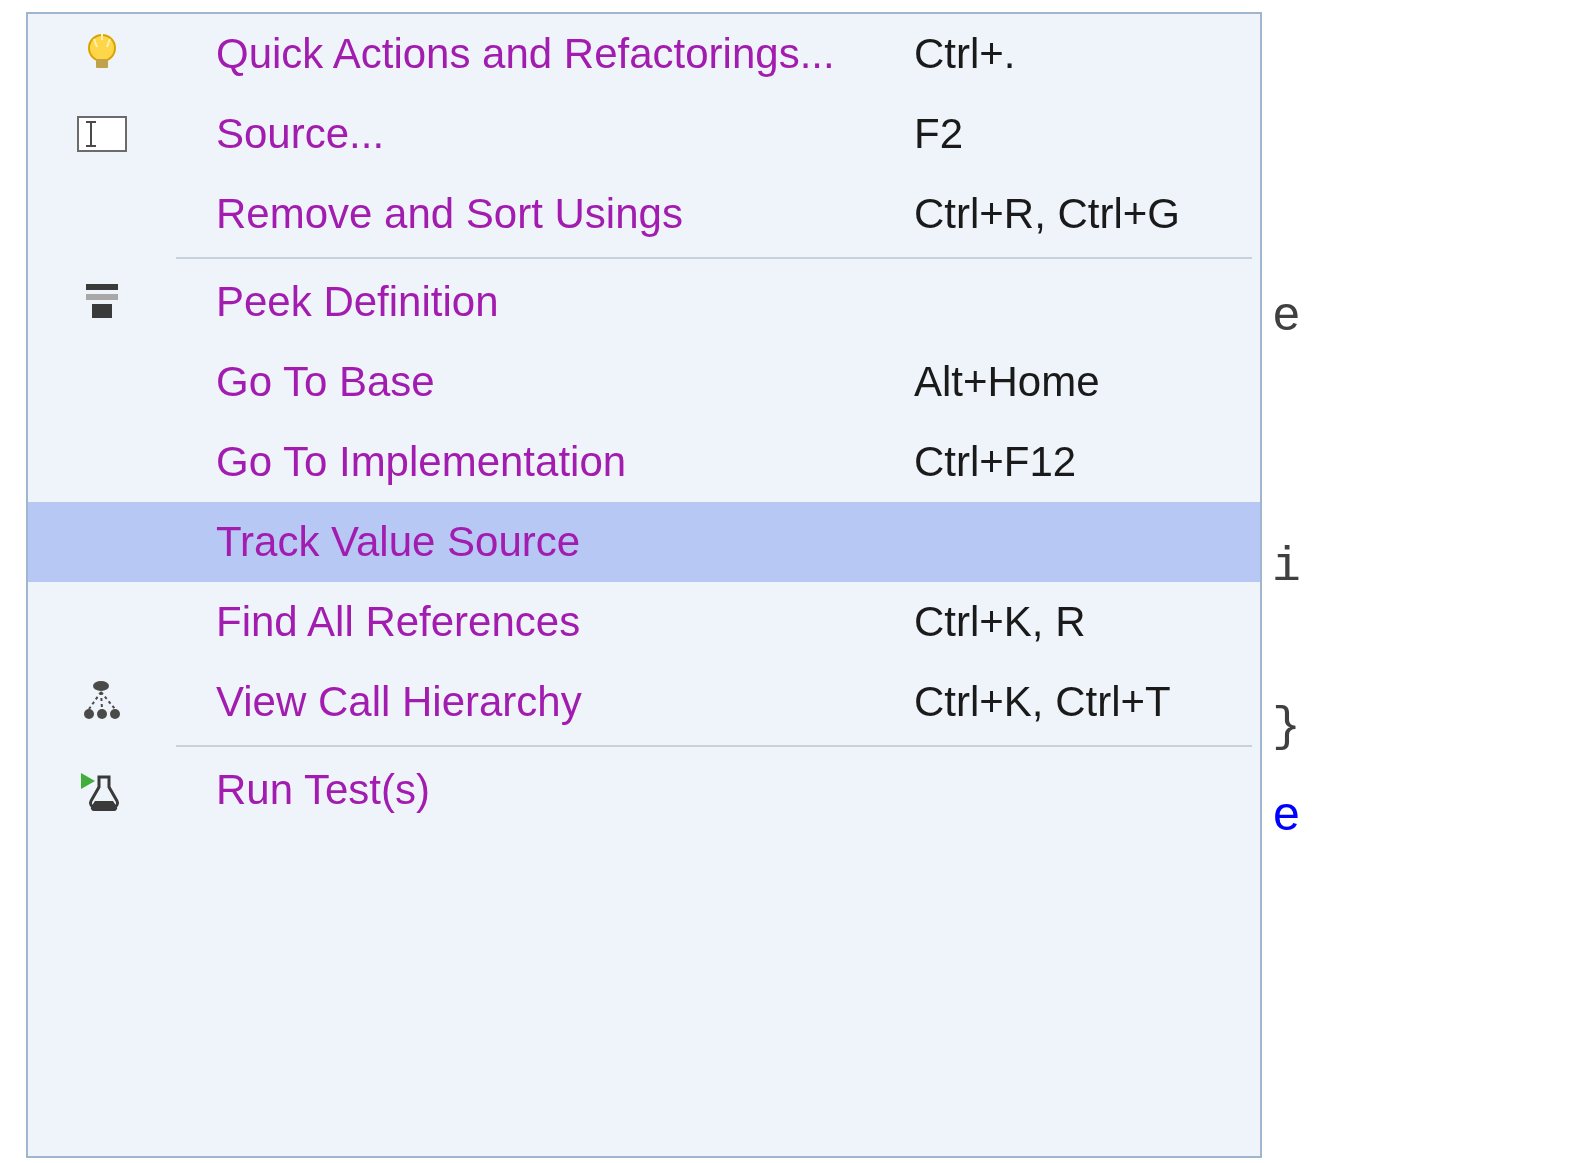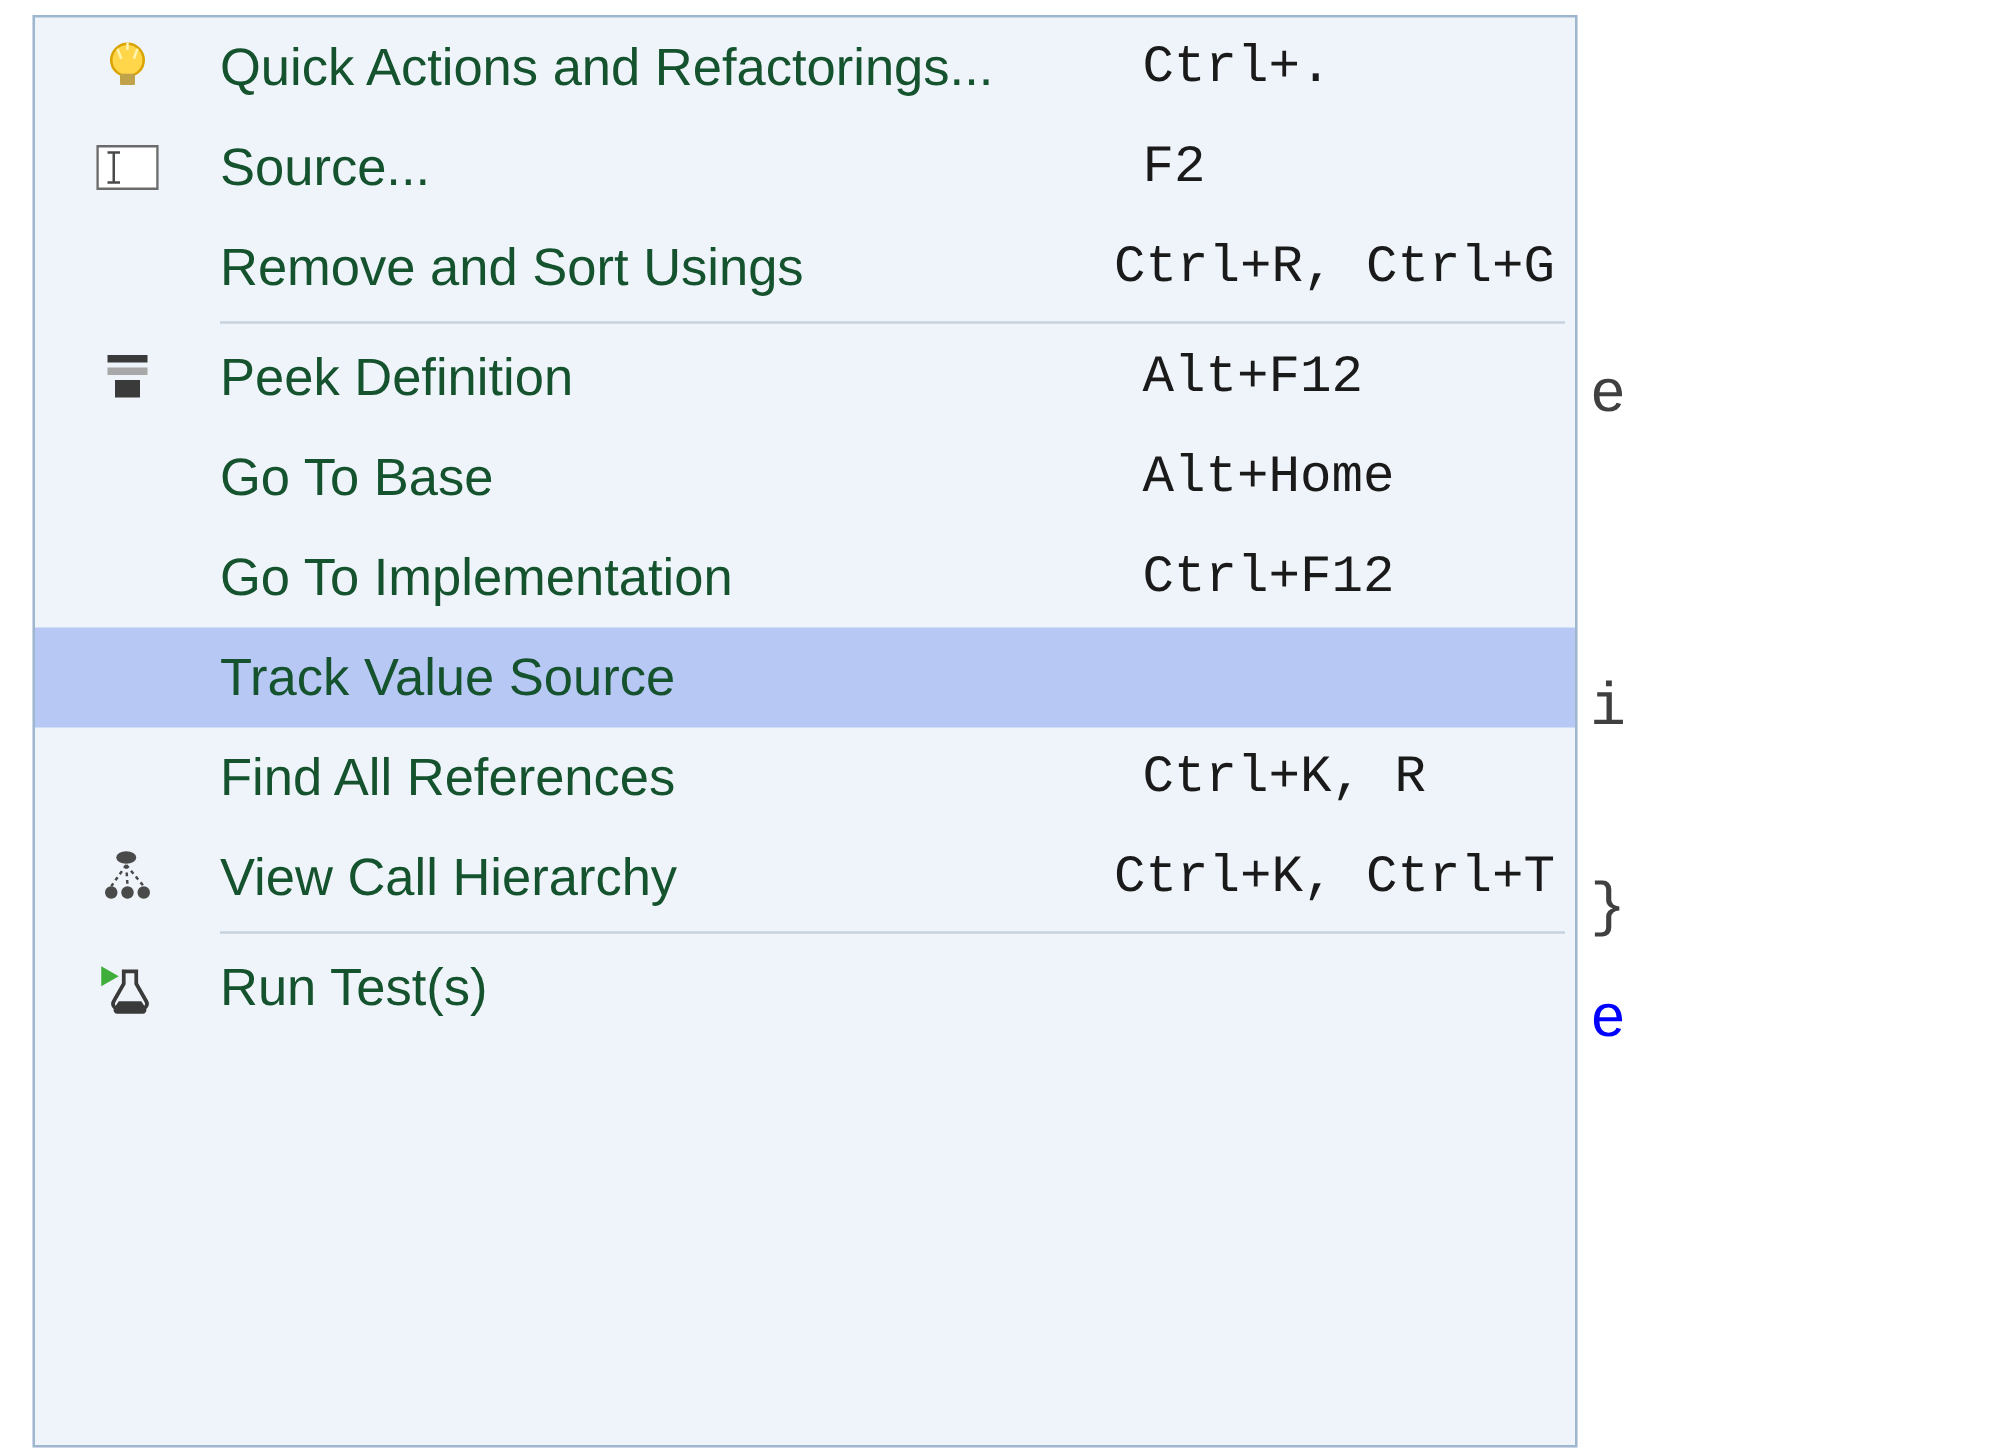--- a/index.html
+++ b/index.html
@@ -55,32 +55,32 @@
     width: 148px;
     flex: 0 0 148px;
     display: flex;
     align-items: center;
     justify-content: center;
     height: 100%;
   }
   .label-cell {
     flex: 1 1 auto;
     font-size: 42px;
-    color: #14532d;
+    color: #a21caf;
     padding-right: 20px;
     white-space: nowrap;
+    margin-left: 40px;
   }
   .shortcut-cell {
     flex: 0 0 330px;
     font-size: 42px;
     color: #1a1a1a;
     text-align: left;
     white-space: nowrap;
     padding-right: 16px;
-    font-family: Liberation Mono, monospace;
   }
   .separator-wrap {
     height: 8px;
     position: relative;
   }
   .separator-line {
     position: absolute;
     left: 148px;
     right: 8px;
     top: 3px;
@@ -137,21 +137,20 @@
 
   <div class="menu-item">
     <div class="icon-cell">
       <svg width="44" height="44" viewBox="0 0 44 44">
         <rect x="6" y="4" width="32" height="6" fill="#3a3a3a"></rect>
         <rect x="6" y="14" width="32" height="6" fill="#a8a8a8"></rect>
         <rect x="12" y="24" width="20" height="14" fill="#3a3a3a"></rect>
       </svg>
     </div>
     <div class="label-cell">Peek Definition</div>
-    <div class="shortcut-cell">Alt+F12</div>
   </div>
 
 
   <div class="menu-item">
     <div class="icon-cell"></div>
     <div class="label-cell">Go To Base</div>
     <div class="shortcut-cell">Alt+Home</div>
   </div>
 
   <div class="menu-item">

